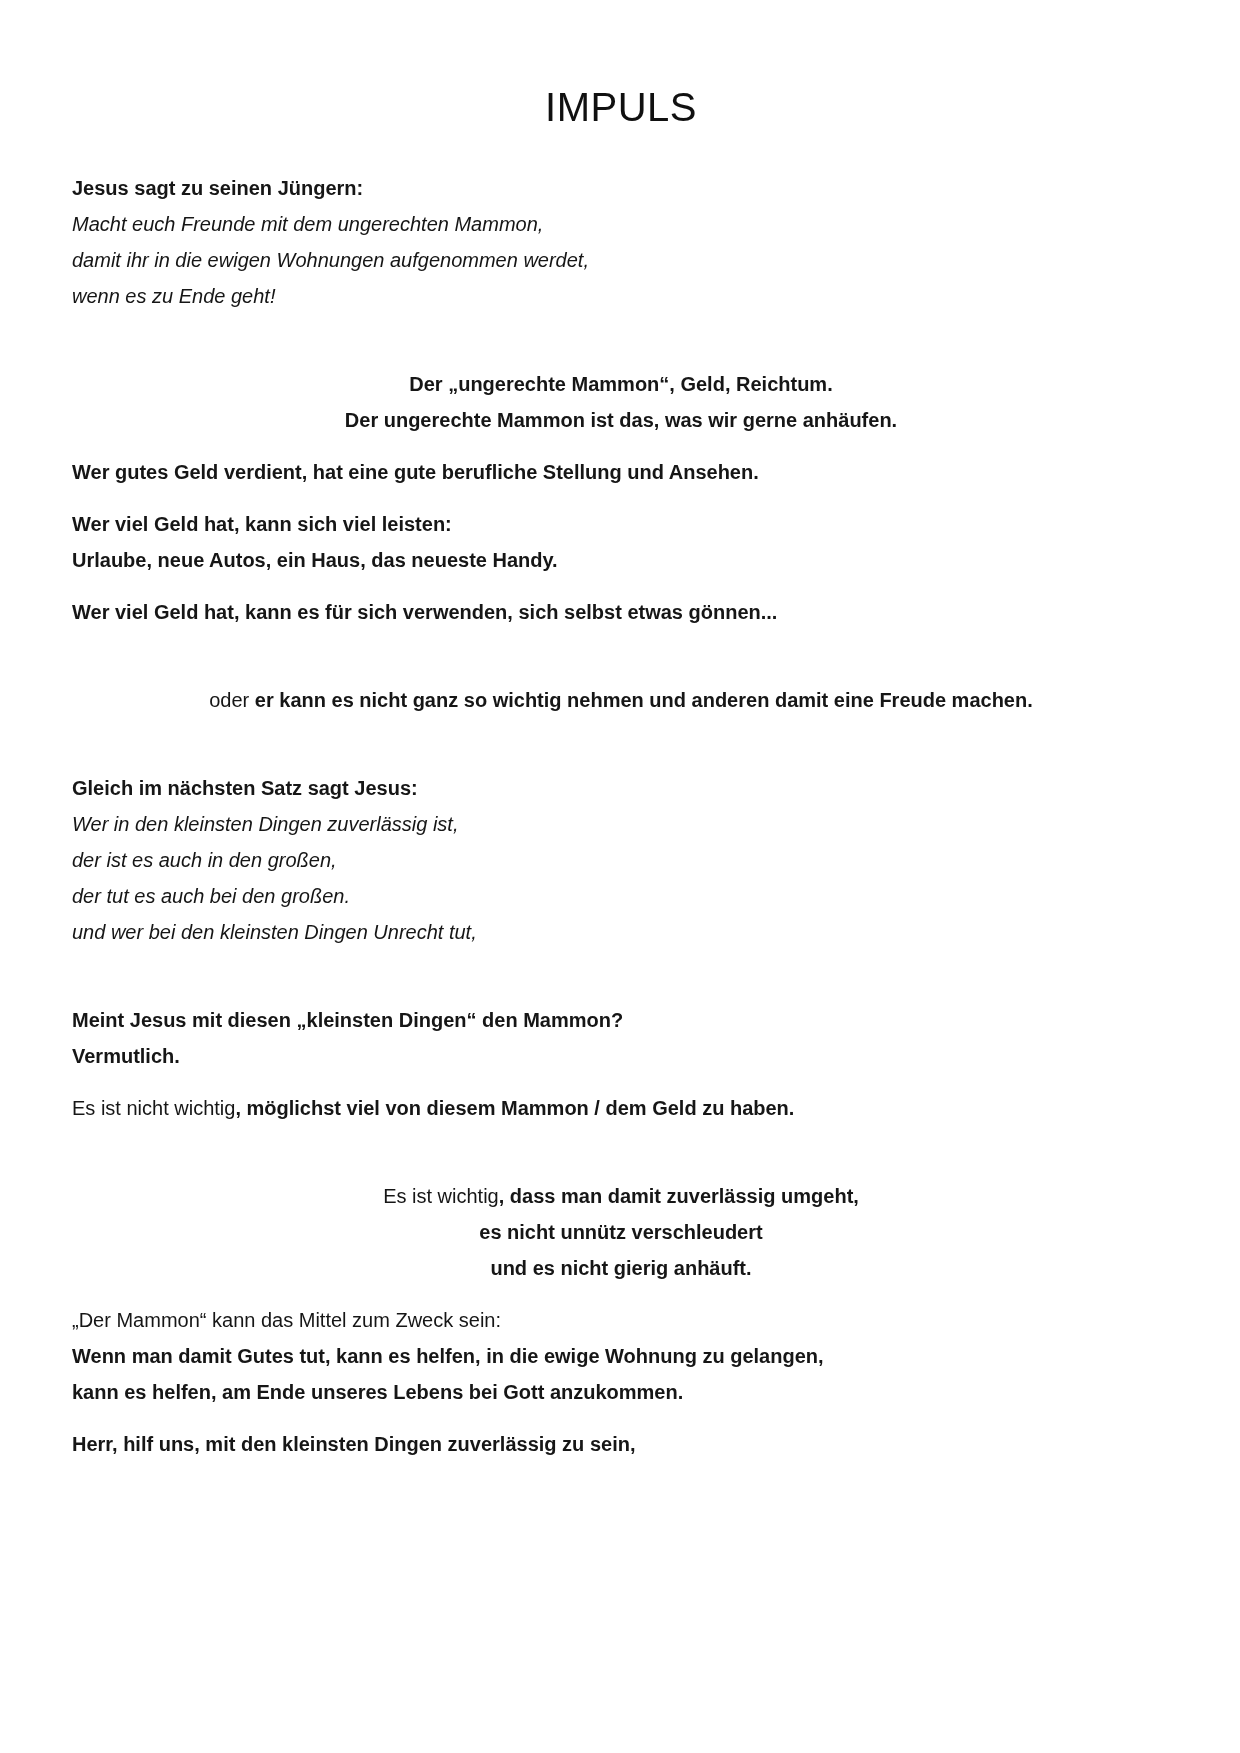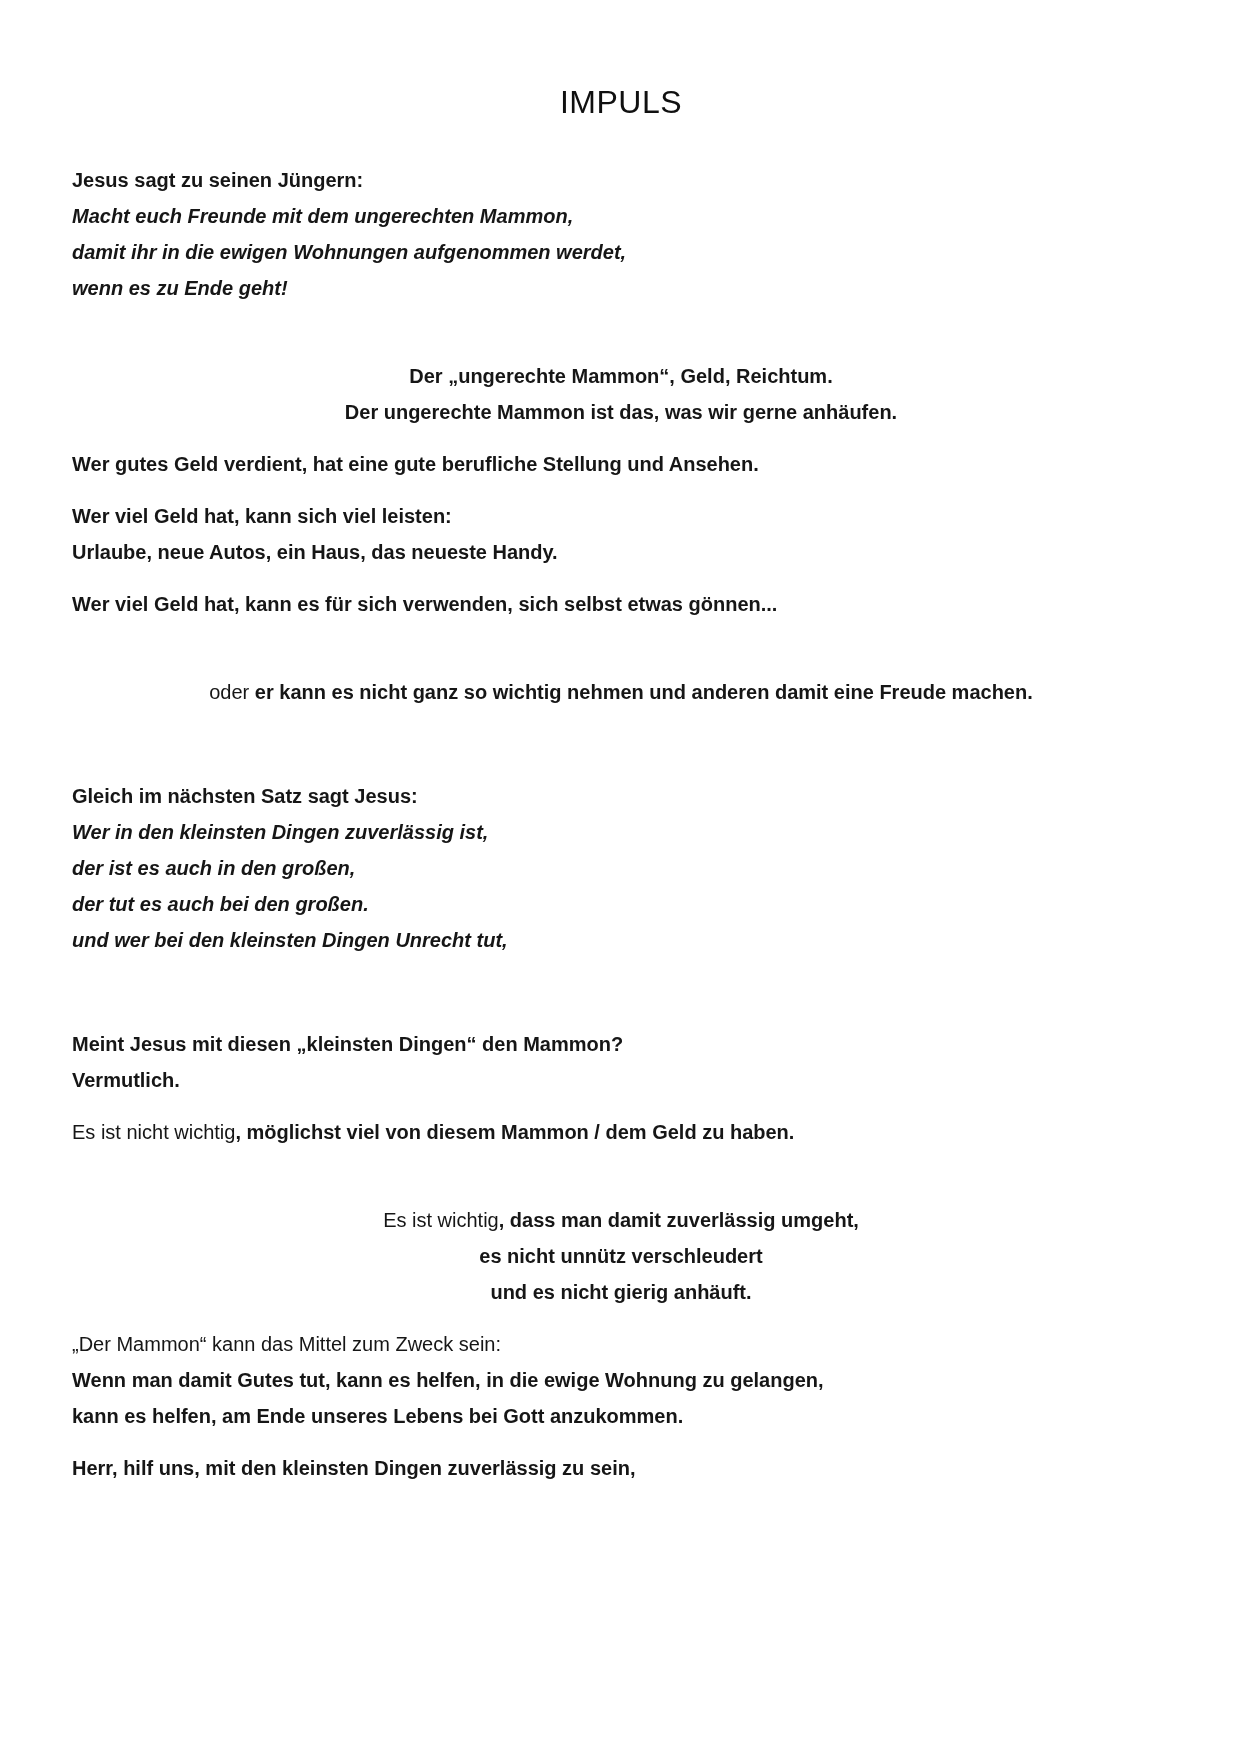--- a/index.html
+++ b/index.html
@@ -12,42 +12,42 @@
     overflow: hidden;
   }
   .page {
     width: 1240px;
     height: 1753px;
     background: #ffffff;
     padding: 86px 70px 0 72px;
     overflow: hidden;
   }
   .title {
-    font-size: 32px;
+    font-size: 40px;
     font-weight: 400;
     letter-spacing: 0.5px;
     text-align: center;
     line-height: 1.05;
     color: #101010;
   }
   .body {
     margin-top: 42px;
     font-size: 20px;
     line-height: 36px;
     color: #161616;
   }
   .para { display: block; }
   .line { display: block; white-space: pre-wrap; }
   .seg.normal { font-style: normal; font-weight: 700; }
-  .seg.italic { font-style: italic; font-weight: 700; }
+  .seg.italic { font-style: italic; font-weight: 400; }
   .seg.bold   { font-style: normal; font-weight: 400; }
   .gap-first  { margin-top: 0; }
   .gap-normal { margin-top: 16px; }
   .gap-large  { margin-top: 52px; text-align: center; }
-  .gap-xlarge { margin-top: 68px; }
+  .gap-xlarge { margin-top: 52px; }
 </style>
 </head>
 <body>
 
 <main class="page">
   <h1 class="title">IMPULS</h1>
   <section class="body" id="paragraphs">
       <p class="para gap-first">
         <span class="line"><span class="seg normal">Jesus sagt zu seinen Jüngern:</span></span>
         <span class="line"><span class="seg italic">Macht euch Freunde mit dem ungerechten Mammon,</span></span>

